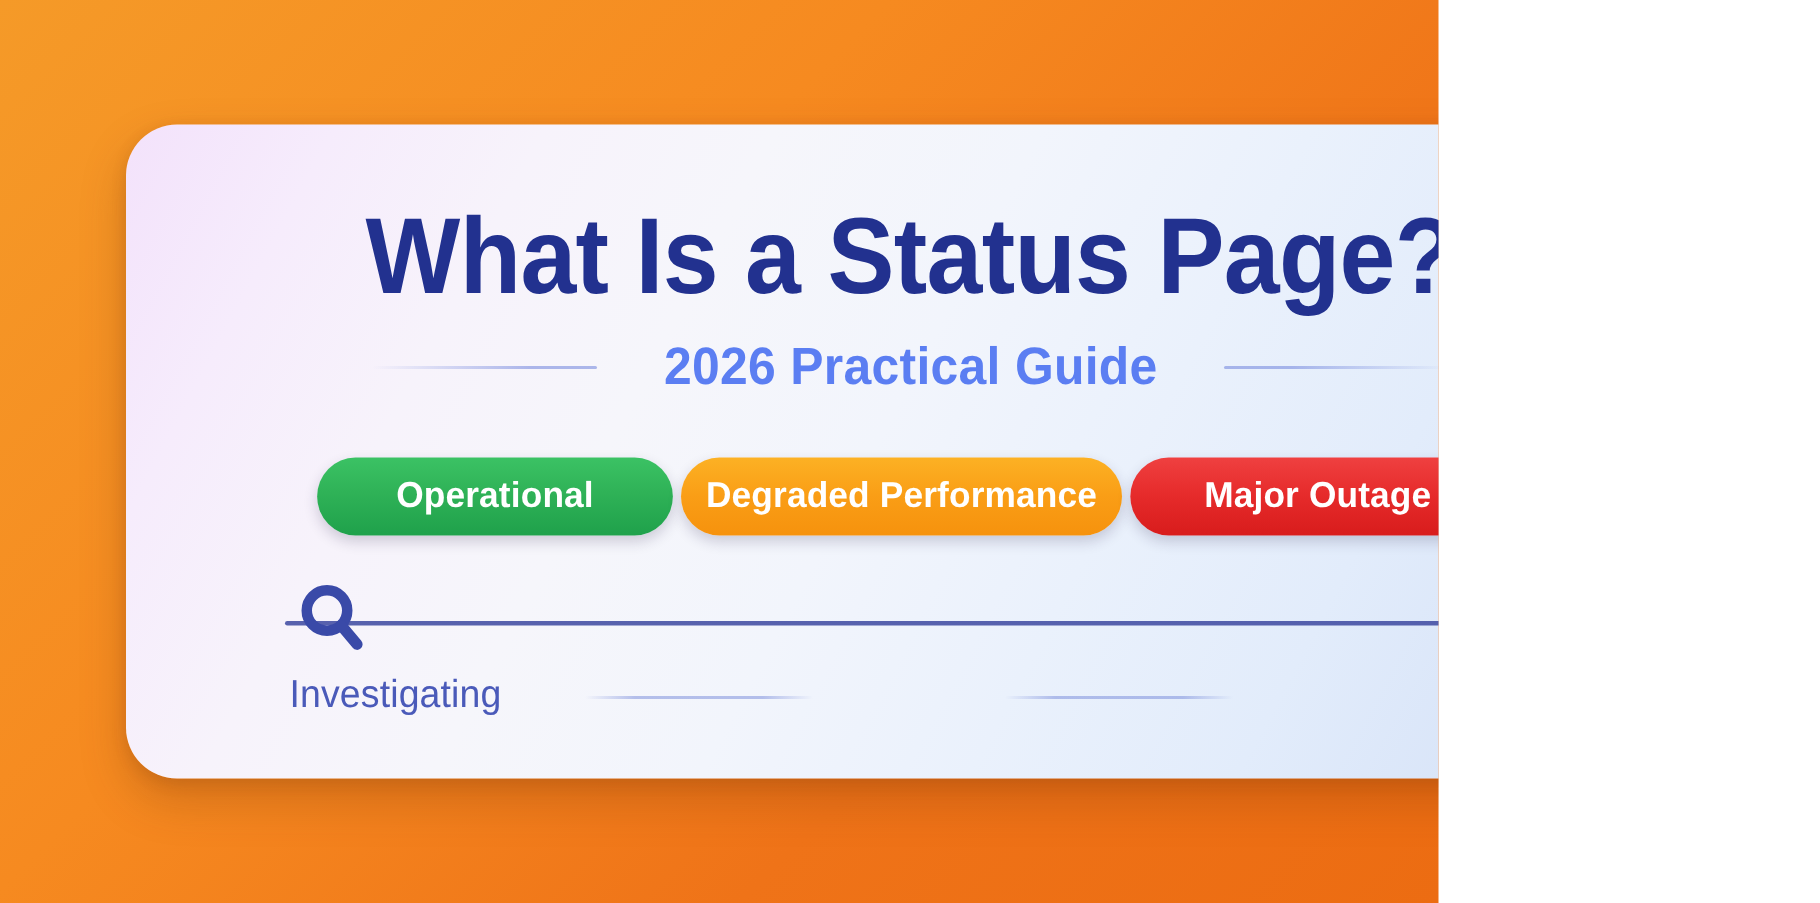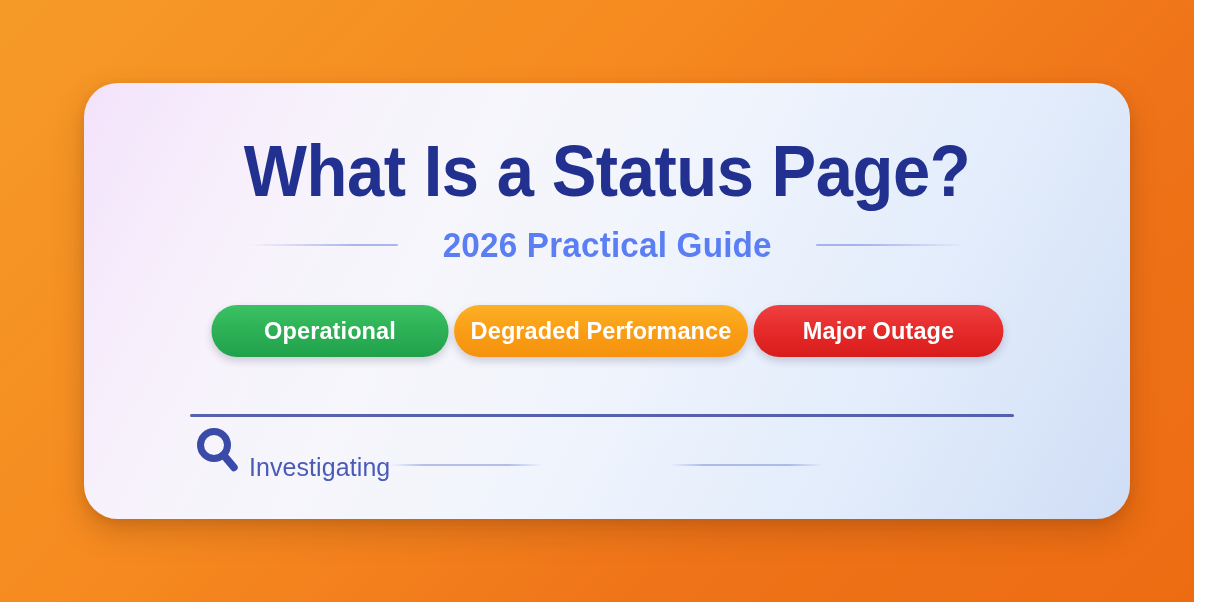--- a/index.html
+++ b/index.html
@@ -8,21 +8,21 @@
   }
   body {
     width: 1213px;
     height: 602px;
     overflow: hidden;
     font-family: "Liberation Sans", sans-serif;
   }
 
   #stage {
     position: relative;
-    width: 1194px;
+    width: 959px;
     height: 602px;
     background: linear-gradient(135deg, #f59a28 0%, #f68a20 38%, #ef7318 70%, #ec6c12 100%);
     overflow: hidden;
   }
 
   
   #card {
     position: absolute;
     left: 84px;
     top: 83px;
@@ -152,22 +152,22 @@
     top: 0;
     width: 824px;
     height: 100px;
     display: flex;
     justify-content: space-between;
   }
   .step {
     position: relative;
     width: 150px;
     display: flex;
-    flex-direction: row;
-    align-items: flex-end;
+    flex-direction: column;
+    align-items: flex-start;
   }
   .step-icon {
     position: relative;
     height: 64px;
     width: 64px;
     display: flex;
     align-items: center;
     justify-content: center;
     margin-top: -2px;
   }

